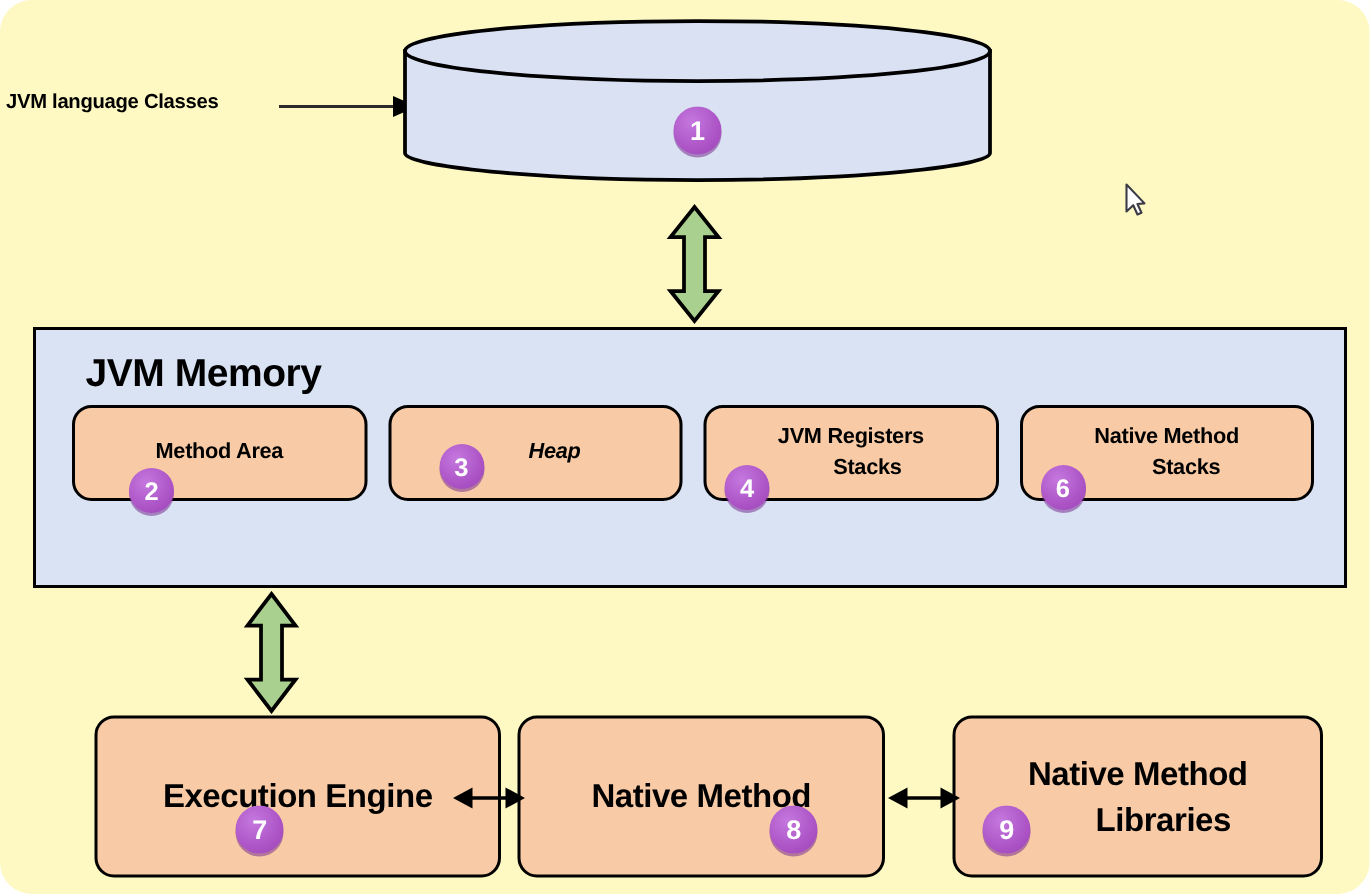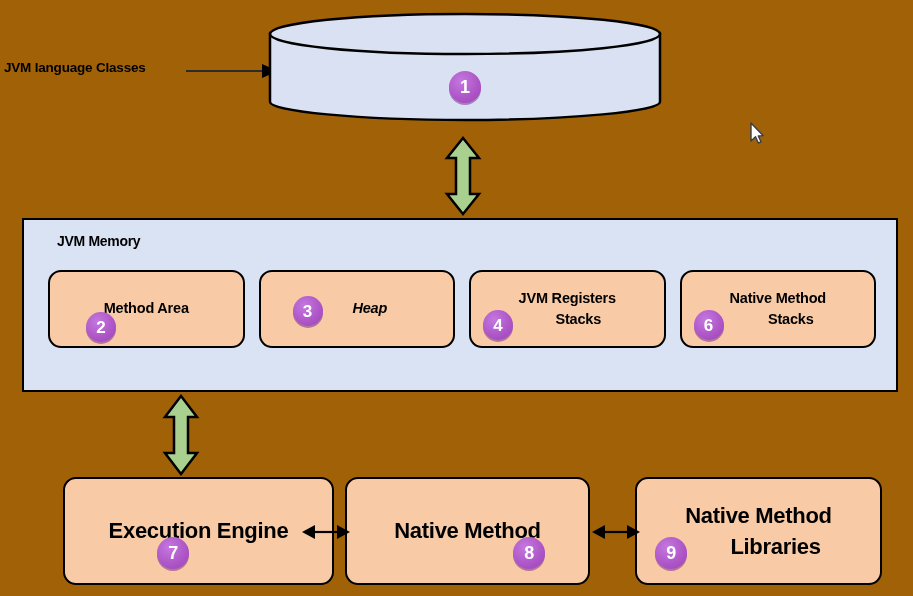--- a/index.html
+++ b/index.html
@@ -7,22 +7,23 @@
     padding: 0;
     background: #ffffff;
   }
   body {
     font-family: "Liberation Sans", sans-serif;
   }
   #stage {
     position: relative;
     width: 913px;
     height: 596px;
-    background: #a16207;
+    background: #fef9c3;
     overflow: hidden;
+    border-radius: 21px;
   }
 
   
   #src-label {
     position: absolute;
     left: 4px;
     top: 60px;
     width: 180px;
     font-size: 13.5px;
     font-weight: bold;
@@ -74,31 +75,31 @@
     width: 876px;
     height: 174px;
     background: #dae3f3;
     border: 2.5px solid #000000;
     box-sizing: border-box;
   }
   #jvm-memory-title {
     position: absolute;
     left: 33px;
     top: 13px;
-    font-size: 14px;
+    font-size: 26px;
     font-weight: bold;
     color: #000000;
     letter-spacing: -0.3px;
   }
   #mem-row {
     position: absolute;
     left: 24px;
     top: 50px;
     width: 828px;
-    height: 78px;
+    height: 64px;
     display: flex;
     gap: 14px;
   }
 
   
   .obox {
     background: #f8cba6;
     border: 2.5px solid #000000;
     border-radius: 13px;
     box-sizing: border-box;

